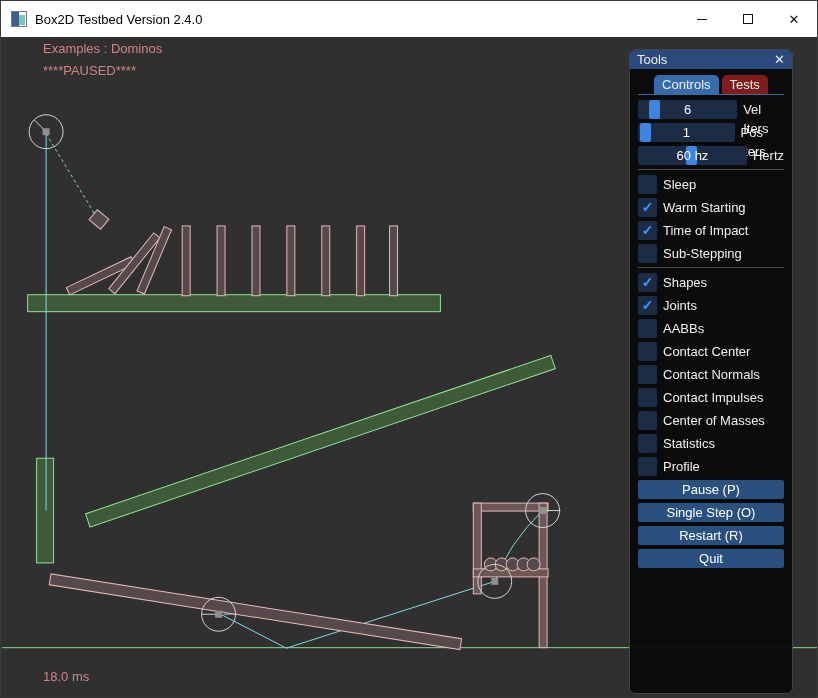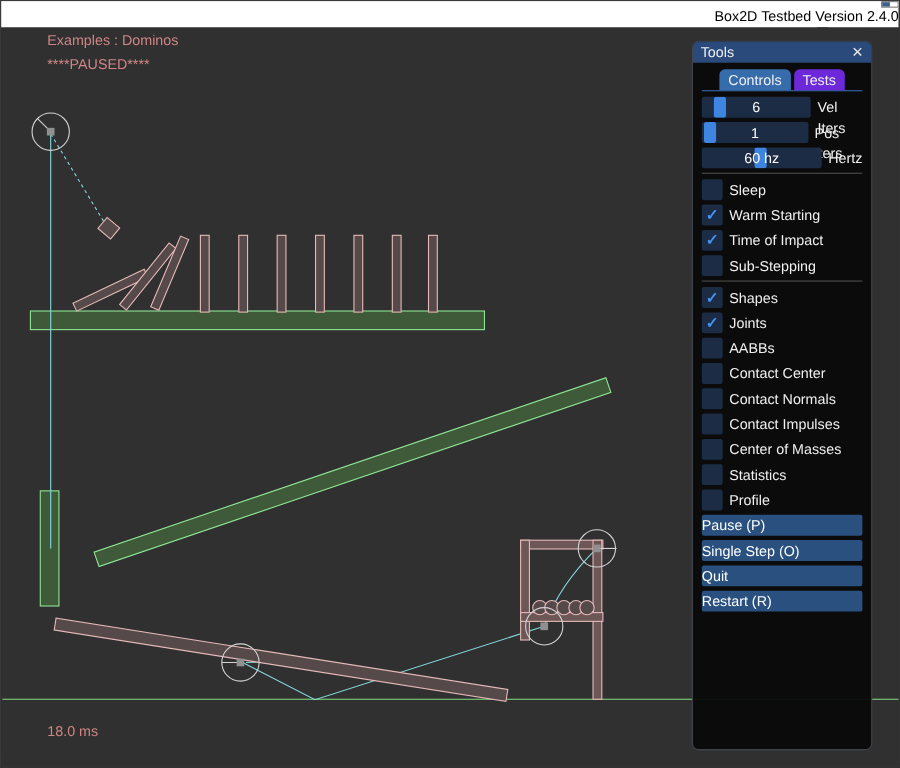--- a/index.html
+++ b/index.html
@@ -2,21 +2,21 @@
 <html><head>
 <meta charset="utf-8">
 <style>
   * { margin:0; padding:0; box-sizing:border-box; }
   html,body { background:#1e1e1e; }
   body { font-family:"Liberation Sans", sans-serif; }
 
   .window { position:relative; width:818px; height:698px; border:1px solid #3a3a3a; background:#303030; overflow:hidden; }
 
   
-  .titlebar { height:24px; background:#ffffff; display:flex; align-items:flex-end;flex-direction:column; }
+  .titlebar { height:36px; background:#ffffff; display:flex; align-items:center; }
   .app-icon { width:16px; height:16px; margin-left:10px; border:1px solid #7a7a7a; background:#ffffff; display:flex; }
   .app-icon .l { width:7px; height:100%; background:#3b5f86; }
   .app-icon .r { flex:1; background:#79c9b4; margin:3px 1px 1px 0; }
   .titlebar .title { margin-left:8px; font-size:13px; color:#000; }
   .win-controls { margin-left:auto; display:flex; height:100%; }
   .win-btn { width:46px; height:100%; display:flex; align-items:center; justify-content:center; color:#111; font-size:13px; }
   .min-glyph { width:10px; height:1px; background:#111; }
   .max-glyph { width:10px; height:10px; border:1px solid #111; }
 
   
@@ -31,40 +31,40 @@
   .tools { position:absolute; left:628px; top:12px; width:164px; height:645px;
            background:rgba(9,9,9,0.95); border:1px solid #40444d; border-radius:6px;
            color:#f0f0f0; font-size:13px; }
   .tools-titlebar { height:19px; background:#294a7a; border-radius:5px 5px 0 0;
                     display:flex; align-items:center; padding:0 7px; }
   .tools-titlebar .ttl { flex:1; line-height:19px; }
   .tclose { color:#e8e8e8; font-size:13px; cursor:default; }
   .tools-body { padding:6px 8px 0 8px; }
 
   .tabs { display:flex; gap:3px; border-bottom:1px solid #376cac;justify-content:center; }
-  .tab { height:19px; line-height:19px; padding:0 8px; border-radius:5px 5px 0 0; background:#6d28d9; }
+  .tab { height:19px; line-height:19px; padding:0 8px; border-radius:5px 5px 0 0; background:#7f1d1d; }
   .tab.active { background:#376cac; }
 
   .sliders { margin-top:5px; }
   .slider-row { display:flex; height:19px; margin-bottom:4px; }
   .track { position:relative; width:114px; height:19px; background:#1c2c45; border-radius:2px; overflow:hidden; }
   .grab { position:absolute; top:0; width:11px; height:19px; background:#3d85e0; border-radius:2px; }
   .track .val { position:absolute; left:0; top:0; width:100%; text-align:center; line-height:19px; color:#fff; }
   .slabel { margin-left:6px; line-height:19px; }
 
   .sep { border-top:1px solid #4d4d4d; margin:3px 0 5px 0; }
 
   .cb-row { display:flex; height:19px; margin-bottom:4px; }
   .cb { width:19px; height:19px; background:#1c2c45; border-radius:2px; display:flex; align-items:center; justify-content:center; }
   .cb .mark { display:none; color:#4296fa; font-size:14px; font-weight:700; line-height:19px; }
   .cb.on .mark { display:block; }
   .cb-label { margin-left:6px; line-height:19px; }
 
   .btn { height:19px; line-height:19px; margin-bottom:4px; background:#29507e; border-radius:2px;
-         color:#fff; }
+         text-align:center; color:#fff; }
 </style>
 </head>
 <body>
 
 <div class="window">
 
   <div class="titlebar">
     <span class="app-icon">
         <span class="l"></span>
         <span class="r"></span>
@@ -257,20 +257,20 @@
           <span class="cb"></span>
           <span class="cb-label">Statistics</span>
         </div>
         <div class="cb-row">
           <span class="cb"></span>
           <span class="cb-label">Profile</span>
         </div>
 
         <div class="btn">Pause (P)</div>
         <div class="btn">Single Step (O)</div>
+        <div class="btn">Restart (R)</div>
         <div class="btn">Quit</div>
-        <div class="btn">Restart (R)</div>
 
       </div>
     </div>
 
   </div>
 </div>
 
 </body></html>

